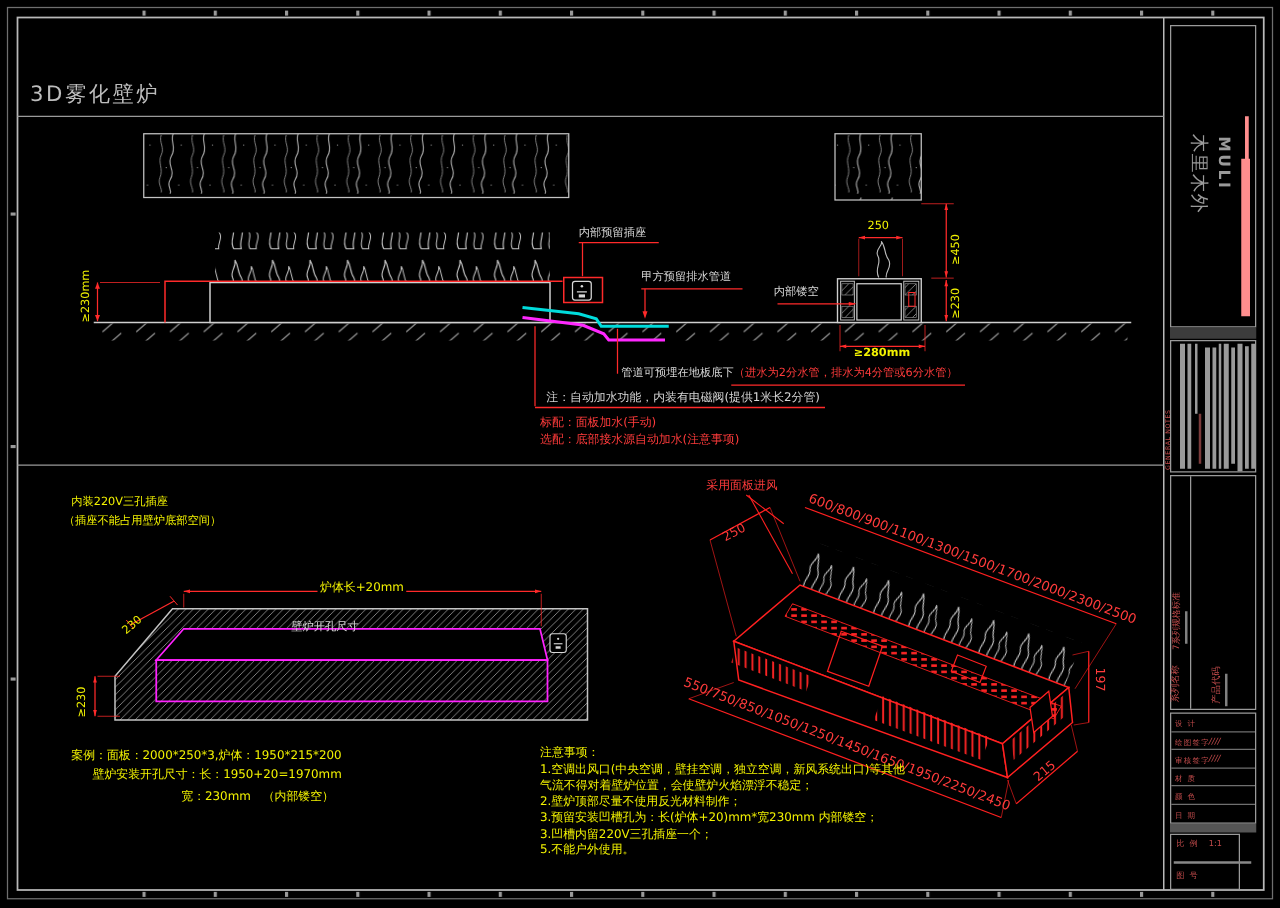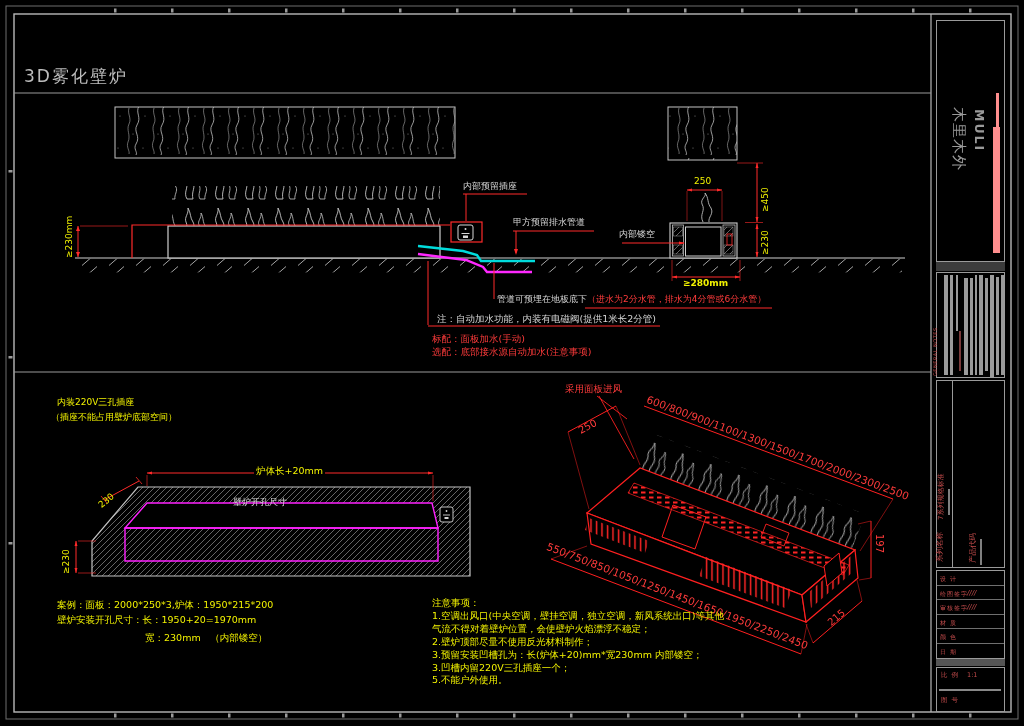--- a/index.html
+++ b/index.html
@@ -230,21 +230,21 @@
 <div class="t s9 y rot-ccw" style="left:761px;top:255px;">≥230</div>
 <div class="t s9 y" style="left:683px;top:279px;font-weight:bold;">≥280mm</div>
 
 <div class="t s9 y" style="left:57px;top:398px;">内装220V三孔插座</div>
 <div class="t s9 y" style="left:51px;top:413px;">（插座不能占用壁炉底部空间）</div>
 <div class="t s9 w" style="left:233px;top:498px;">壁炉开孔尺寸</div>
 <div class="t s95 y dimbg" style="left:254px;top:466px;">炉体长+20mm</div>
 <div class="t s9 y" style="left:97px;top:503px;transform-origin:0 0;transform:rotate(-40deg);">230</div>
 <div class="t s9 y rot-ccw" style="left:62px;top:574px;">≥230</div>
 <div class="t s95 y" style="left:57px;top:600px;">案例：面板：2000*250*3,炉体：1950*215*200</div>
-<div class="t s95 y" style="left:57px;top:615px;">壁炉安装开孔尺寸：长：1950+20=1970mm</div>
+<div class="t s95 y" style="left:74px;top:615px;">壁炉安装开孔尺寸：长：1950+20=1970mm</div>
 <div class="t s95 y" style="left:145px;top:633px;">宽：230mm　（内部镂空）</div>
 
 <div class="t s95 rd" style="left:565px;top:384px;">采用面板进风</div>
 <div class="t s10 rd" style="left:577px;top:427px;transform-origin:0 0;transform:rotate(-28deg);">250</div>
 <div class="t s105 rd" style="left:649px;top:394px;transform-origin:0 0;transform:rotate(20.5deg);">600/800/900/1100/1300/1500/1700/2000/2300/2500</div>
 <div class="t s105 rd" style="left:549px;top:541px;transform-origin:0 0;transform:rotate(21deg);">550/750/850/1050/1250/1450/1650/1950/2250/2450</div>
 <div class="t s10 rd" style="left:826px;top:620px;transform-origin:0 0;transform:rotate(-40deg);">215</div>
 <div class="t s10 rd rot-cw" style="left:884px;top:534px;">197</div>
 
 <div class="t s95 y" style="left:432px;top:598px;">注意事项：</div>
@@ -307,20 +307,20 @@
   <div class="tb-row" style="top:58.4px;">
         <span class="tb-label">颜 色</span>
         <span class="tb-val"></span>
       </div>
   <div class="tb-row" style="top:73px;border-bottom:none;">
         <span class="tb-label">日 期</span>
         <span class="tb-val"></span>
       </div>
 </div>
 <div class="bar" style="left:936px;top:659px;width:69px;height:7px;background:#555;"></div>
-<div class="box" style="left:936px;top:667px;width:69px;height:45px;">
+<div class="box" style="left:936px;top:667px;width:56px;height:45px;">
   <span class="t" style="left:4px;top:4px;font-size:6.5px;color:#c24b4b;letter-spacing:1px;">比 例</span>
   <span class="t" style="left:30px;top:4px;font-size:6.5px;color:#c24b4b;">1:1</span>
   <div class="bar" style="left:2px;top:21px;width:62px;height:2px;background:#888;"></div>
   <span class="t" style="left:4px;top:29px;font-size:6.5px;color:#c24b4b;letter-spacing:1px;">图 号</span>
 </div>
 
 </div>
 
 </body></html>

